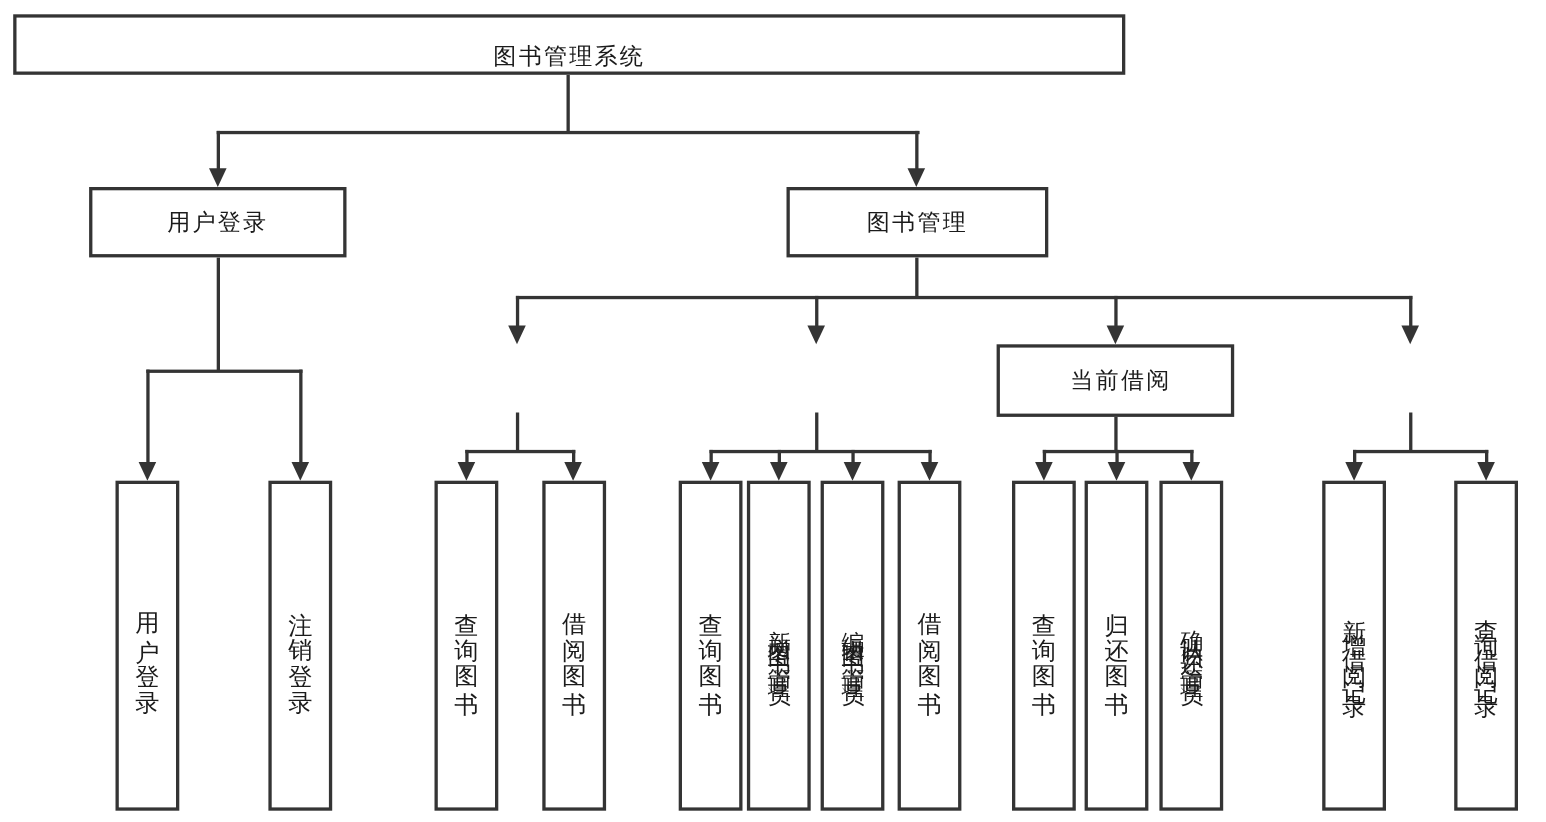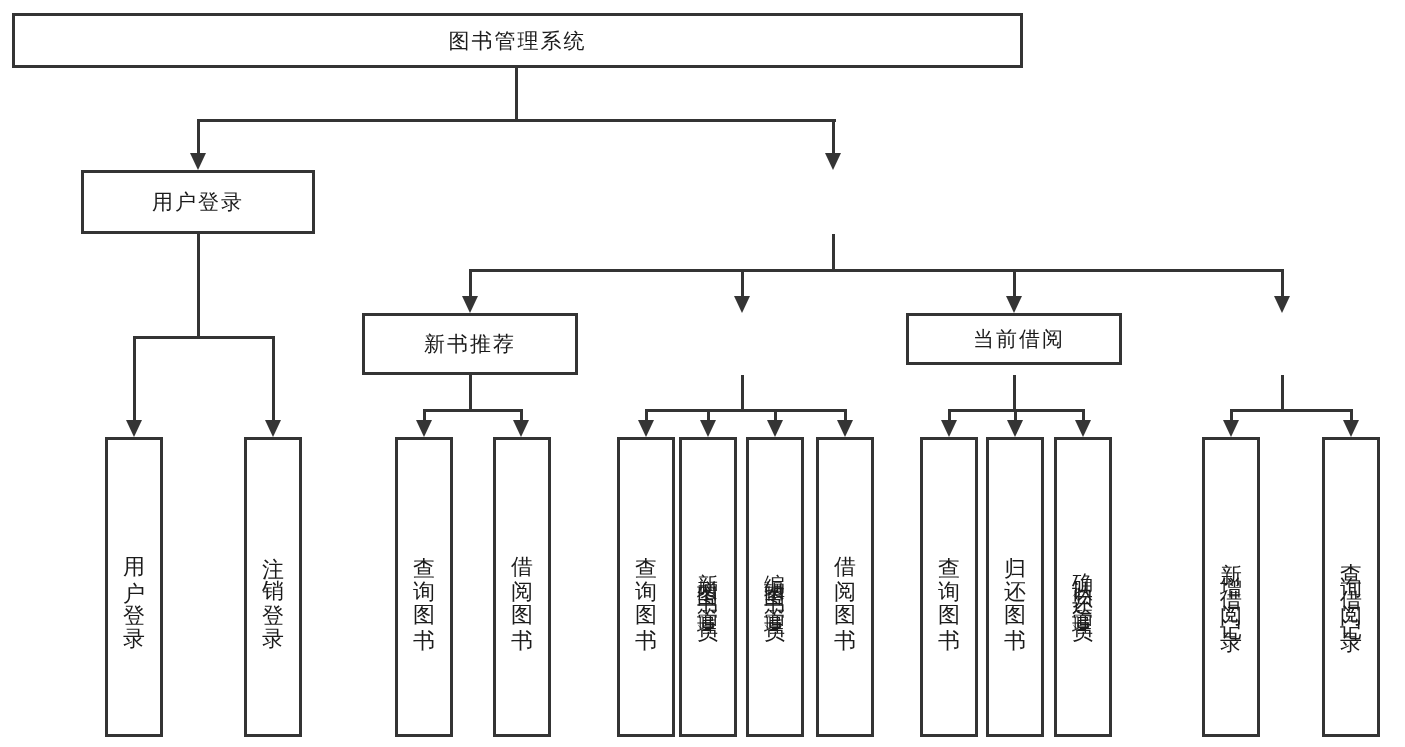--- a/index.html
+++ b/index.html
@@ -58,35 +58,35 @@
     z-index:3;
     white-space:nowrap;
     letter-spacing:1px;
   }
 </style>
 </head>
 <body>
 
 <div class="canvas">
 
-  <div class="box" style="left:12px;top:13px;width:1011px;height:55px;">
+  <div class="box" style="left:12px;top:13px;width:1011px;height:55px;align-items:flex-end;">
     <span class="hlabel">图书管理系统</span>
   </div>
 
   <div class="box" style="left:81px;top:170px;width:234px;height:64px;">
     <span class="hlabel">用户登录</span>
   </div>
 
-
-  <div class="box" style="left:362px;top:313px;width:216px;height:62px;">
-    <span class="hlabel">新书推荐</span>
+  <div class="box" style="left:715px;top:170px;width:238px;height:64px;">
+    <span class="hlabel">图书管理</span>
   </div>
 
 
-  <div class="box" style="left:906px;top:313px;width:216px;height:52px;padding-left:10px;">
+
+  <div class="box" style="left:906px;top:313px;width:216px;height:66px;padding-left:10px;">
     <span class="hlabel">当前借阅</span>
   </div>
 
 
   <div class="box leaf" style="left:105px;">
     <span class="vtext sp4">用户登录</span>
   </div>
   <div class="box leaf" style="left:244px;">
     <span class="vtext sp4">注销登录</span>
   </div>

